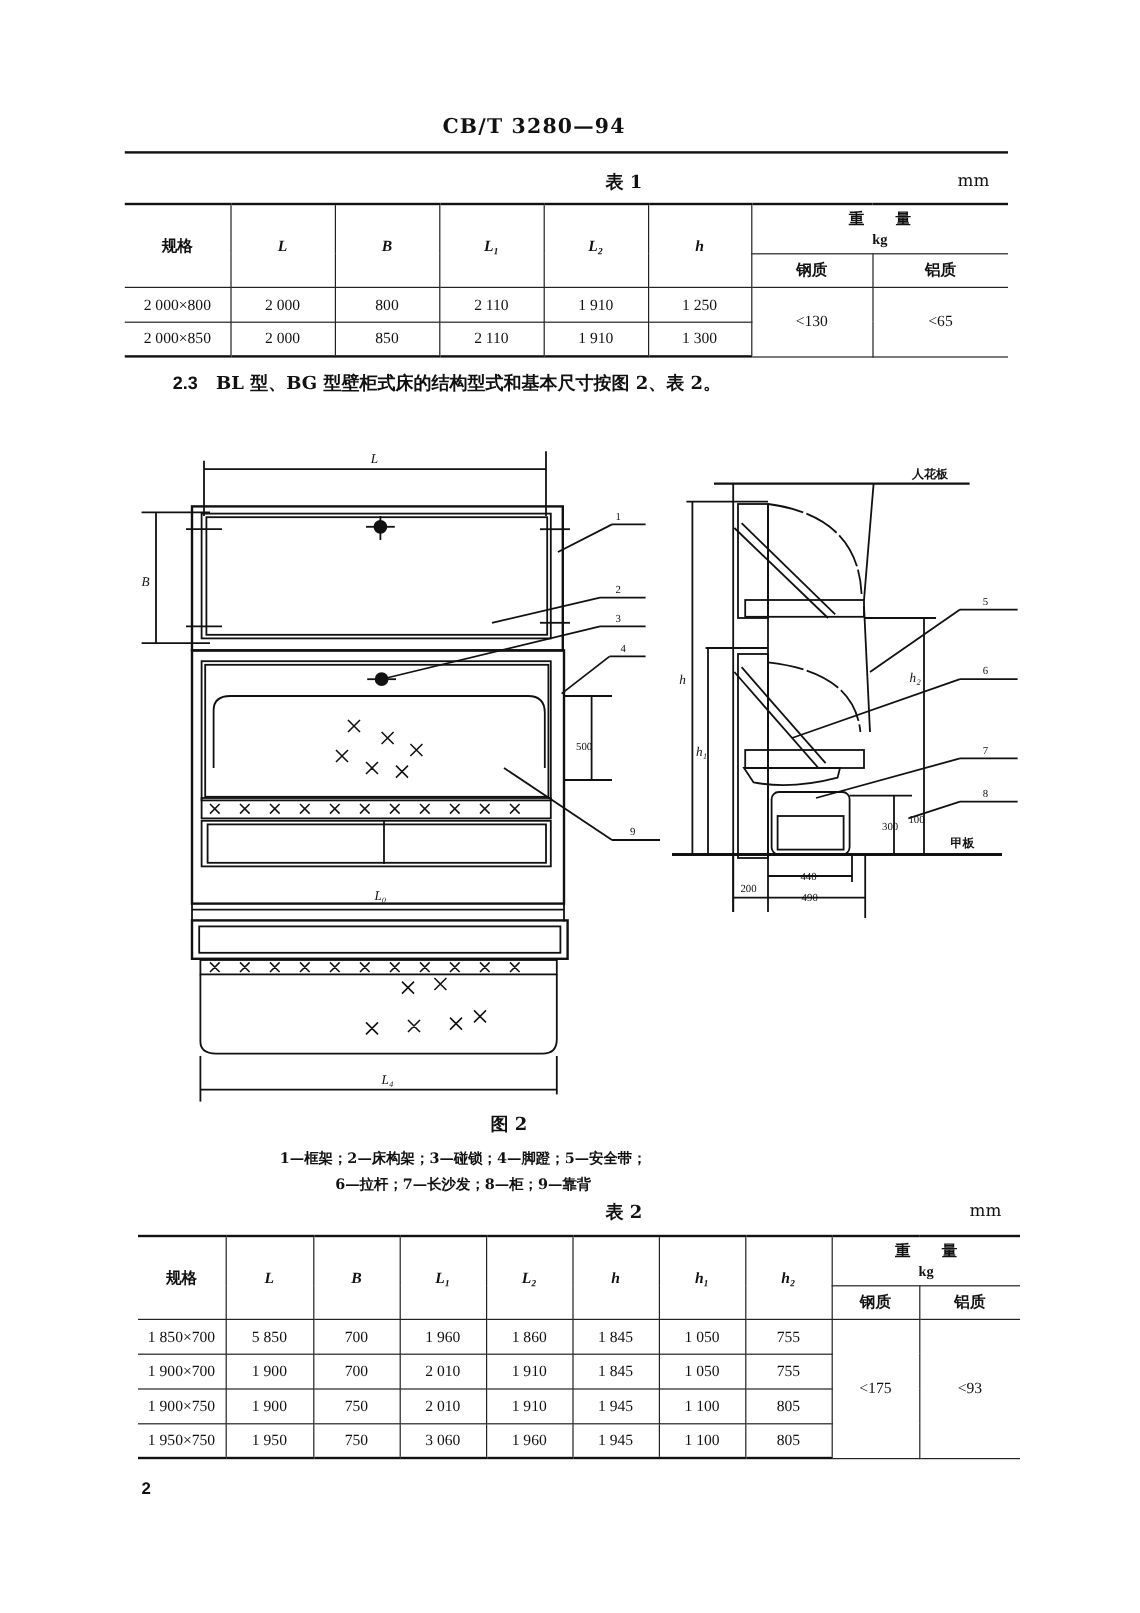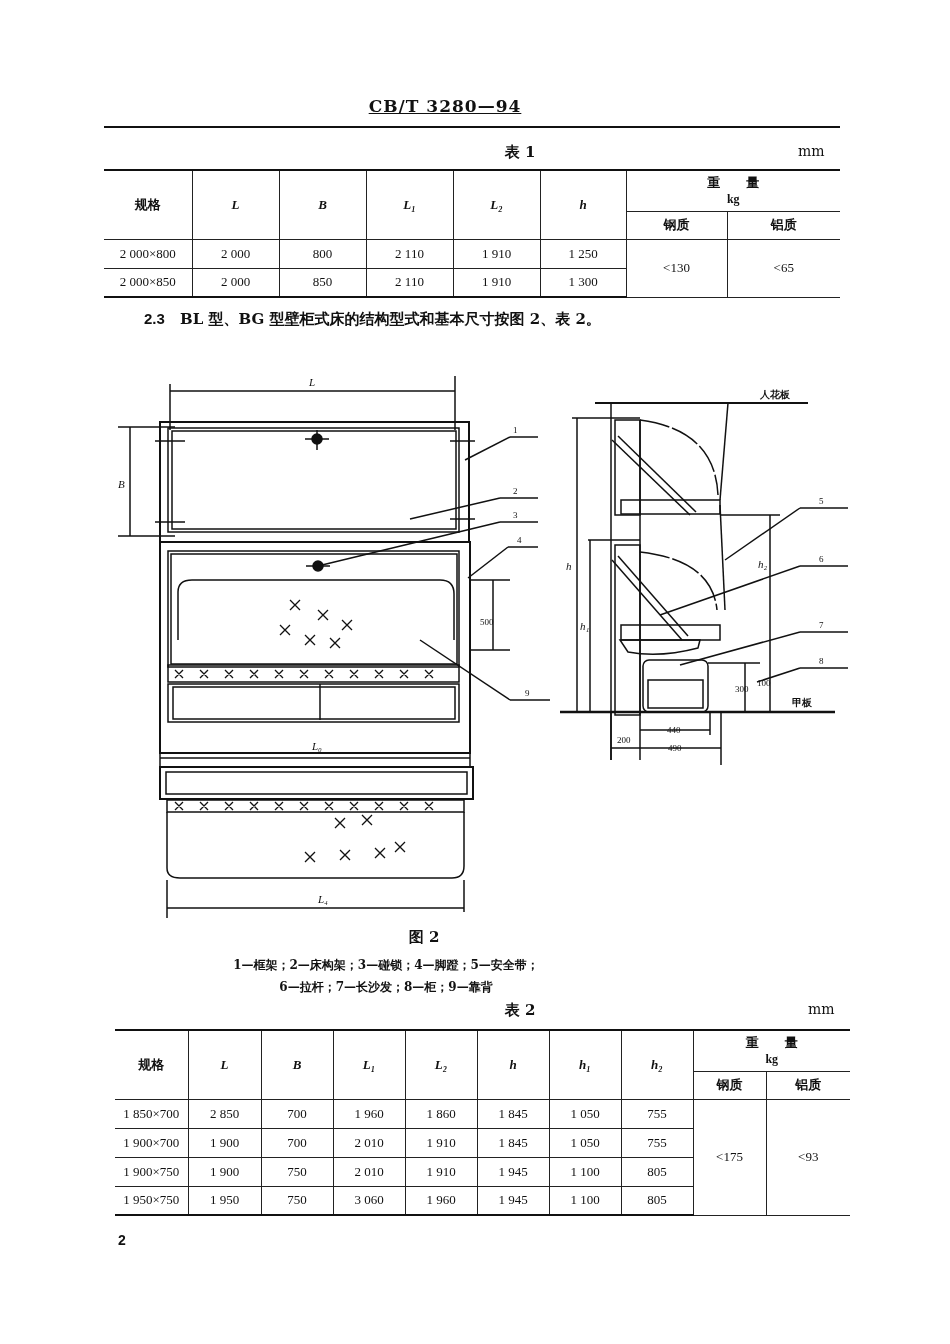--- a/index.html
+++ b/index.html
@@ -1,18 +1,18 @@
 <!DOCTYPE html>
 <html><head>
 <meta charset="utf-8">
 <style>
   html, body { margin:0; padding:0; background:#ffffff; }
   body { width:950px; height:1344px; position:relative; font-family:"DejaVu Serif", serif; color:#111; overflow:hidden; }
   .abs { position:absolute; }
-  .header-title { left:0; width:890px; top:96px; text-align:center; font-size:17px; font-weight:bold; letter-spacing:1px;text-decoration:underline; }
+  .header-title { left:0; width:890px; top:96px; text-align:center; font-size:17px; font-weight:bold; letter-spacing:1px; }
   .rule { background:#111; height:2px; }
   .caption { text-align:center; font-size:15px; font-weight:bold;padding-left:45px; }
   .unit { font-size:14px; }
   table.std { border-collapse:collapse; position:absolute; font-family:"Liberation Serif", serif; font-size:13px; }
   table.std td, table.std th { border:1px solid #222; text-align:center; padding:0; font-weight:normal; }
   table.std th { font-weight:bold; }
   table.std tr.toprow th, table.std tr.toprow td { border-top:2px solid #111; }
   table.std tr.lastrow td { border-bottom:2px solid #111; }
   table.std td:first-child, table.std th:first-child { border-left:none; }
   table.std td:last-child, table.std th:last-child { border-right:none; }
@@ -277,21 +277,21 @@
       <div>重　　量</div>
       <div style="font-size:12px;">kg</div>
     </th>
   </tr>
   <tr style="height:28px;">
     <th>钢质</th>
     <th>铝质</th>
   </tr>
   <tr style="height:29px;">
     <td>1 850×700</td>
-    <td>2 850</td>
+    <td>5 850</td>
     <td>700</td>
     <td>1 960</td>
     <td>1 860</td>
     <td>1 845</td>
     <td>1 050</td>
     <td>755</td>
     <td rowspan="4">&lt;175</td>
     <td rowspan="4">&lt;93</td>
   </tr>
   <tr style="height:29px;margin-top:42px;">

